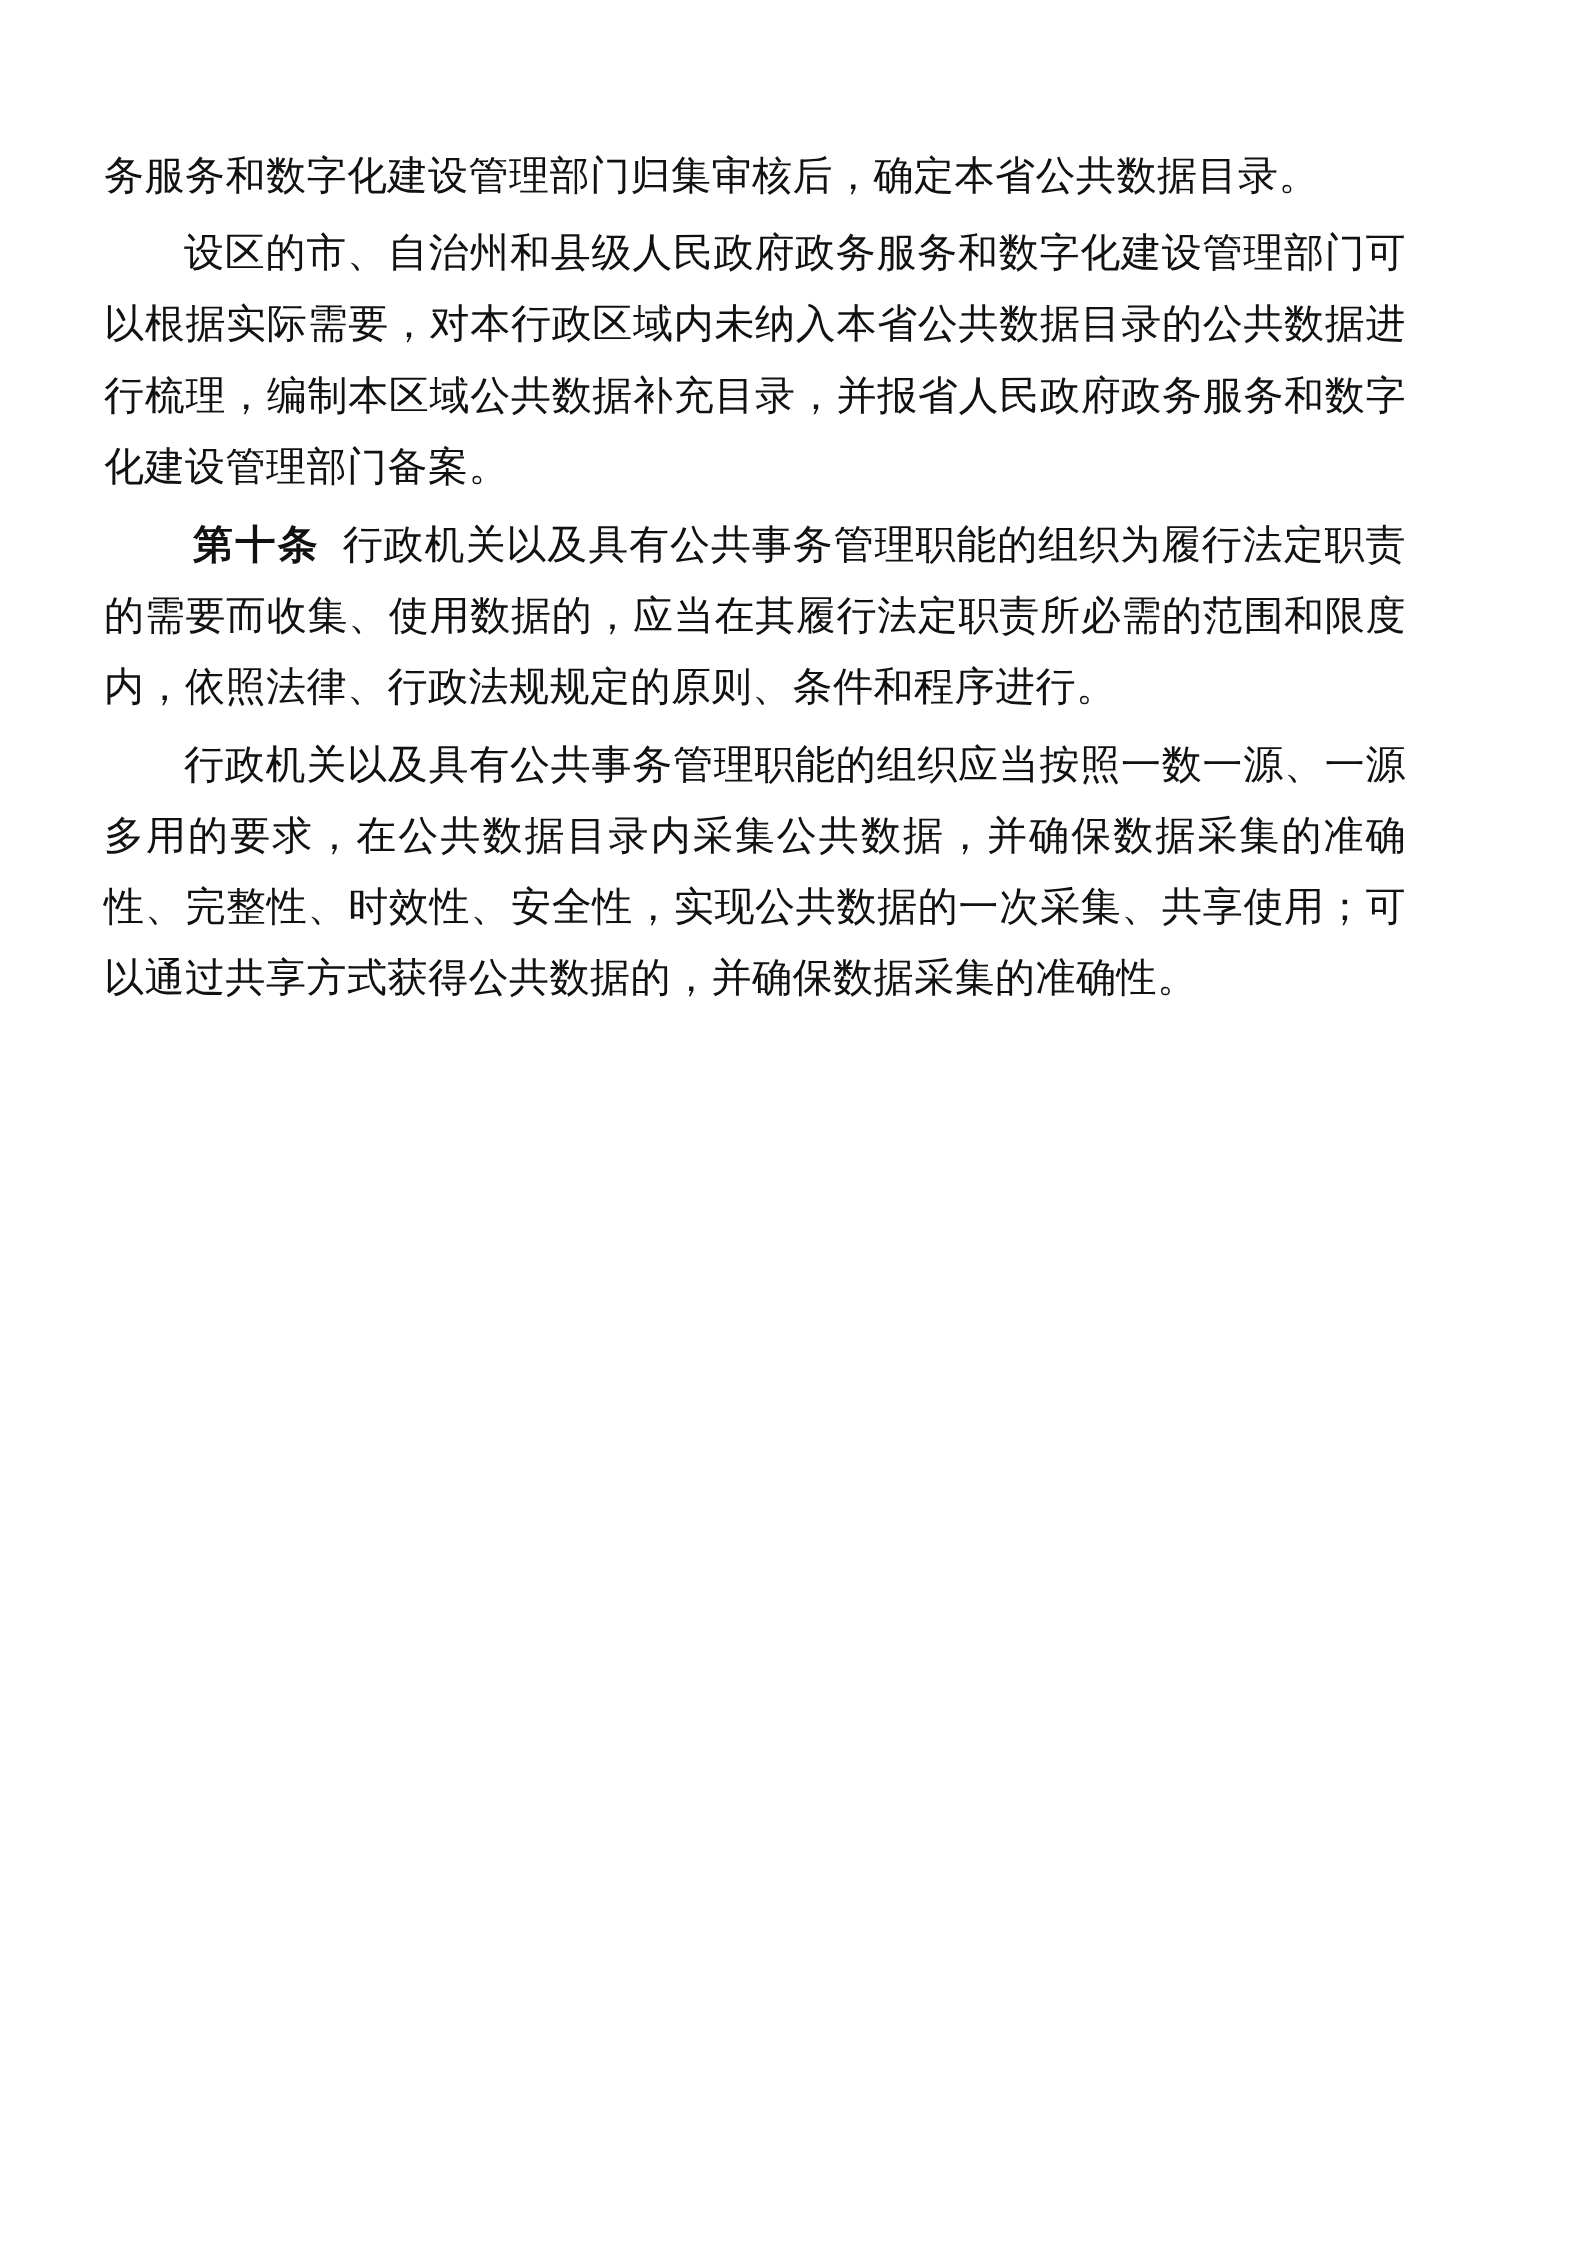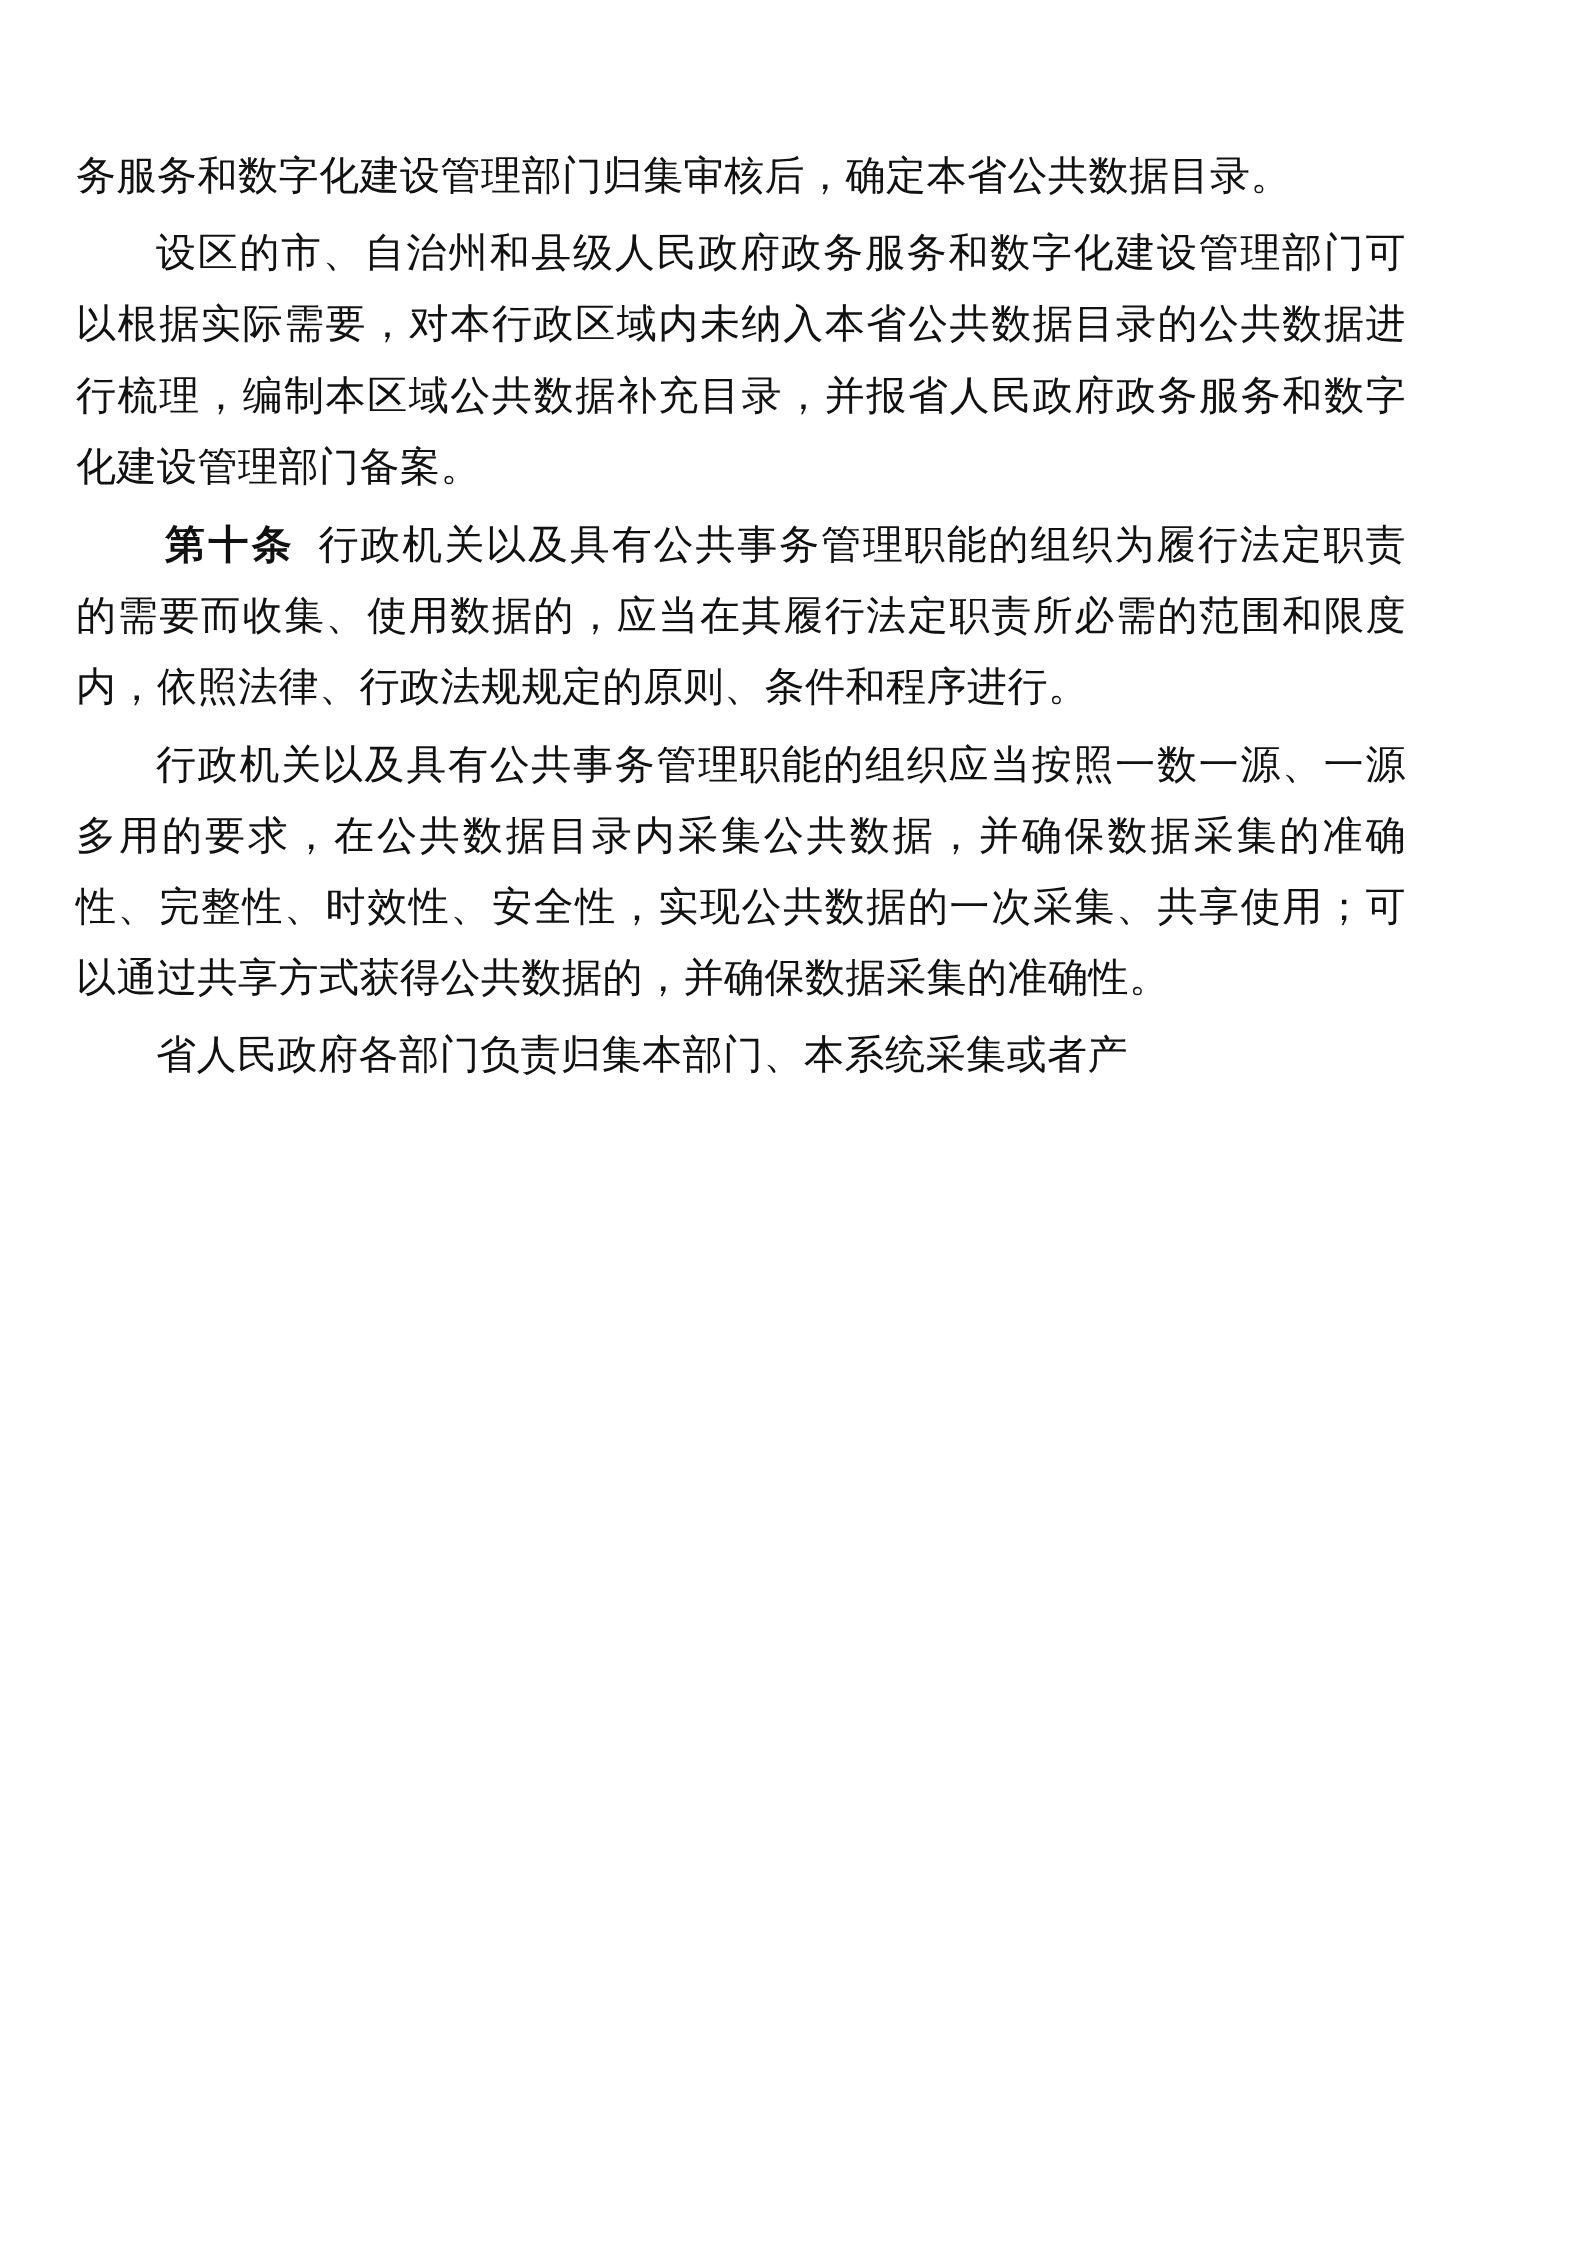--- a/index.html
+++ b/index.html
@@ -6,21 +6,21 @@
     margin: 0;
     padding: 0;
     background: #ffffff;
   }
   .page {
     width: 1586px;
     height: 2244px;
     background: #ffffff;
     position: relative;
     box-sizing: border-box;
-    padding: 140px 180px 100px 76px;
+    padding: 140px 180px 100px 104px;
     font-family: "DejaVu Serif", "Liberation Serif", serif;
     color: #111111;
     overflow: hidden;
   }
   .doc-body {
     font-size: 40px;
     line-height: 1.78;
     text-align: justify;
     text-justify: inter-ideograph;
     letter-spacing: 0.5px;
@@ -51,16 +51,15 @@
     <p class="para"><span>务服务和数字化建设管理部门归集审核后，确定本省公共数据目录。</span></p>
 
     <p class="para indent"><span>设区的市、自治州和县级人民政府政务服务和数字化建设管理部门可以根据实际需要，对本行政区域内未纳入本省公共数据目录的公共数据进行梳理，编制本区域公共数据补充目录，并报省人民政府政务服务和数字化建设管理部门备案。</span></p>
 
     <p class="para indent"><span class="art-label">第十条</span><span class="art-gap"></span><span>行政机关以及具有公共事务管理职能的组织为履行法定职责的需要而收集、使用数据的，应当在其履行法定职责所必需的范围和限度内，依照法律、行政法规规定的原则、条件和程序进行。</span></p>
 
     <p class="para indent"><span>行政机关以及具有公共事务管理职能的组织应当按照一数一源、一源多用的要求，在公共数据目录内采集公共数据，并确保数据采集的准确性、完整性、时效性、安全性，实现公共数据的一次采集、共享使用；可以通过共享方式获得公共数据的，并确保数据采集的准确性。</span></p>
 
 
 
-    <p class="para indent"><span>省人民政府各部门负责归集本部门、本系统采集或者产</span></p>
 
   </div>
 </div>
 
 </body></html>

